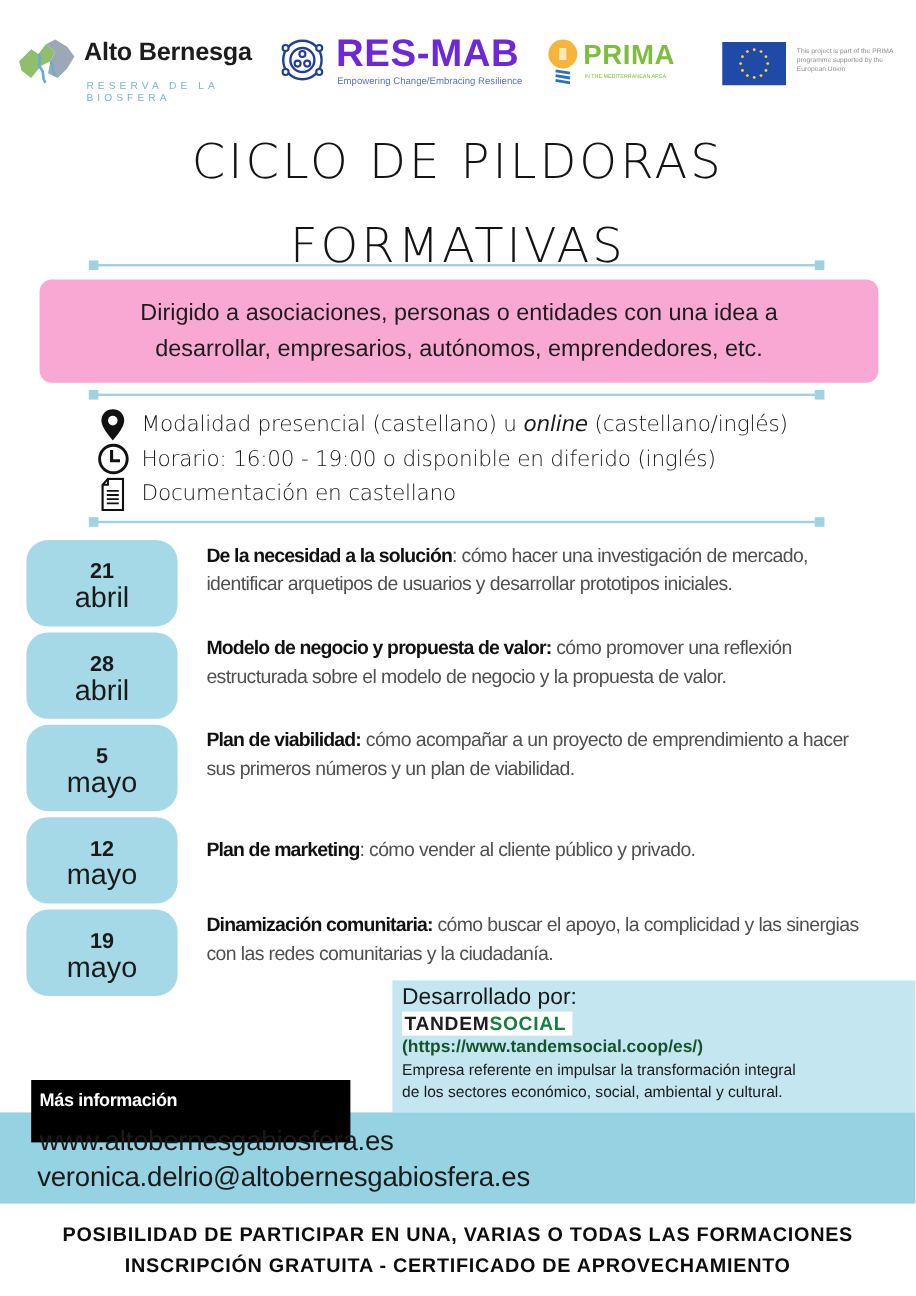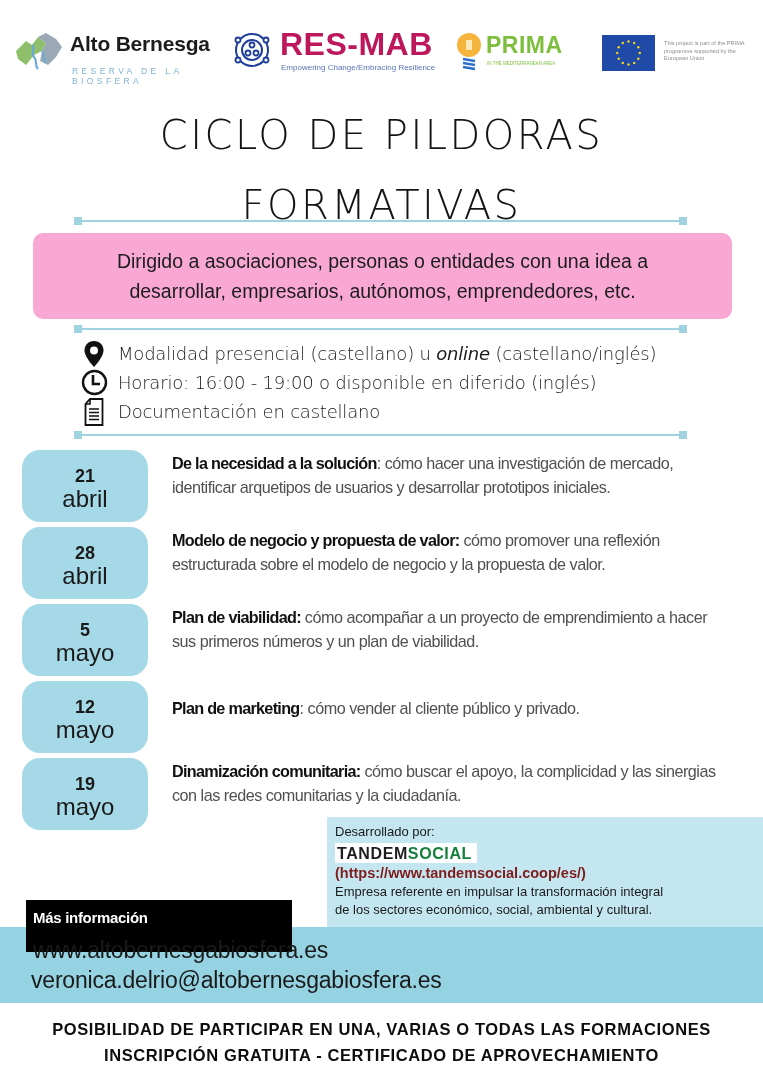--- a/index.html
+++ b/index.html
@@ -8,21 +8,21 @@
 
   
   .logo-bar { position: absolute; top: 28px; left: 0; width: 763px; height: 52px; padding-left: 36px; }
   .ab-logo { position: absolute; left: 12px; top: 0; width: 218px; height: 52px; }
   .ab-mark { position: absolute; left: 0; top: 3px; width: 54px; height: 40px; }
   .ab-name { position: absolute; left: 58px; top: 4px; font-family: "Liberation Sans", sans-serif; font-weight: 700; font-size: 21px; color: #1c1c1c; letter-spacing: -0.2px; }
   .ab-sub { position: absolute; left: 60px; top: 38px; font-family: "Liberation Sans", sans-serif; font-size: 8.5px; letter-spacing: 3.4px; color: #7fb2cf; }
 
   .resmab { position: absolute; left: 232px; top: 0; width: 240px; height: 52px; }
   .resmab-icon { position: absolute; left: 0; top: 2px; width: 40px; height: 40px; }
-  .resmab-title { position: absolute; left: 48px; top: -2px; font-family: "Liberation Sans", sans-serif; font-weight: 700; font-size: 32px; color: #be185d; letter-spacing: 0.5px; }
+  .resmab-title { position: absolute; left: 48px; top: -2px; font-family: "Liberation Sans", sans-serif; font-weight: 700; font-size: 32px; color: #6d28d9; letter-spacing: 0.5px; }
   .resmab-sub { position: absolute; left: 49px; top: 35px; font-family: "Liberation Sans", sans-serif; font-size: 8px; color: #5a74b5; white-space: nowrap; }
 
   .prima { position: absolute; left: 455px; top: 4px; width: 130px; height: 44px; }
   .bulb { position: absolute; left: 0; top: 0; width: 28px; height: 40px; }
   .prima-title { position: absolute; left: 31px; top: 0; font-family: "Liberation Sans", sans-serif; font-weight: 700; font-size: 23px; color: #7dbf3c; letter-spacing: 0.5px; }
   .prima-sub { position: absolute; left: 32px; top: 29px; font-family: "Liberation Sans", sans-serif; font-size: 4.5px; color: #7dbf3c; white-space: nowrap; }
 
   .eu { position: absolute; left: 602px; top: 7px; width: 160px; height: 40px; }
   .eu-flag { position: absolute; left: 0; top: 0; width: 53px; height: 36px; background: #1f4aa8; }
   .eu-text { position: absolute; left: 62px; top: 5px; width: 95px; font-family: "Liberation Sans", sans-serif; font-size: 5.6px; line-height: 7.5px; color: #8d8d8d; }
@@ -53,25 +53,25 @@
   .session { position: relative; height: 77px; }
   .date-pill { position: absolute; left: 0; top: 0; width: 126px; height: 72px; background: #a6d9e7; border-radius: 18px; text-align: center; }
   .date-day { display: block; margin-top: 15px; font-family: "Liberation Sans", sans-serif; font-weight: 700; font-size: 18px; line-height: 22px; color: #1a1a1a; }
   .date-month { display: block; font-family: "Liberation Sans", sans-serif; font-size: 24px; line-height: 24px; color: #1a1a1a; }
   .session-desc { position: absolute; left: 150px; top: 2px; width: 560px; font-family: "Liberation Sans", sans-serif; font-size: 16.2px; line-height: 23.5px; color: #505050; letter-spacing: -0.5px; }
   .session-desc b { color: #111111; font-weight: 700; letter-spacing: -0.7px; }
   .session.single .session-desc { top: 16px; }
 
   
   .dev-box { position: absolute; left: 327px; top: 817px; width: 436px; height: 110px; background: #c4e6f0; padding: 6px 0 0 8px; }
-  .dev-label { font-family: "Liberation Sans", sans-serif; font-size: 13px; color: #1a1a1a; line-height: 17px; }
+  .dev-label { font-family: "Liberation Sans", sans-serif; font-size: 19px; color: #1a1a1a; line-height: 17px; }
   .tandem-logo { display: inline-block; margin-top: 3px; background: #ffffff; padding: 1px 5px 0 2px; height: 20px; font-family: "Liberation Sans", sans-serif; font-weight: 700; font-size: 16px; letter-spacing: 0.6px; line-height: 20px; }
   .tandem-a { color: #1d1d1d; }
   .tandem-b { color: #15803d; }
-  .dev-url { font-family: "Liberation Sans", sans-serif; font-weight: 700; font-size: 14.5px; line-height: 19px; color: #7f1d1d; margin-top: 1px; }
+  .dev-url { font-family: "Liberation Sans", sans-serif; font-weight: 700; font-size: 14.5px; line-height: 19px; color: #14532d; margin-top: 1px; }
   .dev-desc { font-family: "Liberation Sans", sans-serif; font-size: 13px; line-height: 18px; color: #1a1a1a; }
 
   
   .contact-band { position: absolute; left: 0; top: 927px; width: 763px; height: 76px; background: #95d3e2; }
   .more-info { position: absolute; left: 26px; top: 900px; width: 266px; height: 52px; background: #000000; color: #ffffff; font-family: "Liberation Sans", sans-serif; font-weight: 700; font-size: 15px; line-height: 36px; padding-left: 7px; letter-spacing: -0.3px; }
   .contact-line { position: absolute; left: 33px; font-family: "Liberation Sans", sans-serif; font-size: 23px; color: #1a1a1a; letter-spacing: -0.2px; }
   .contact-web { top: 937px; }
   .contact-mail { top: 967px; left: 31px; }
 
   

